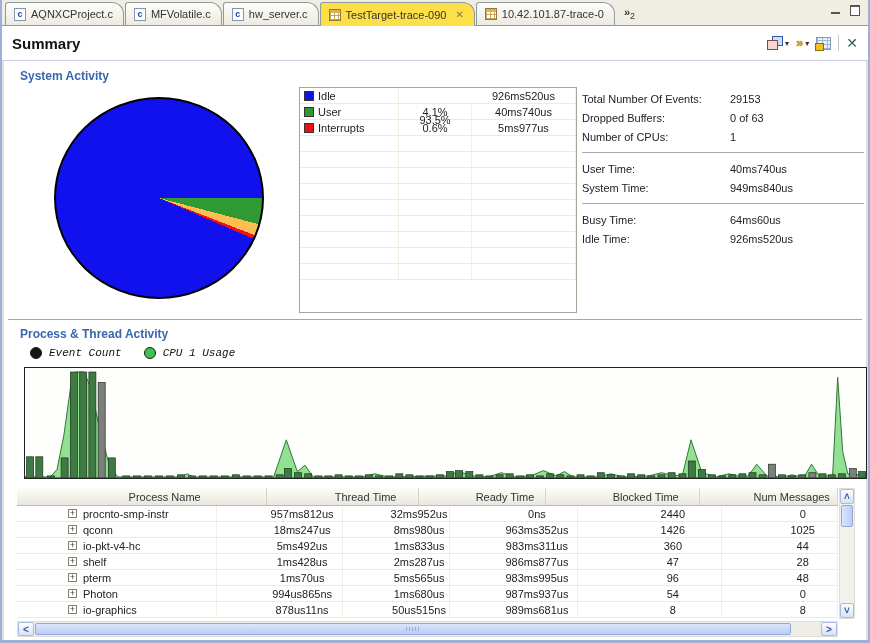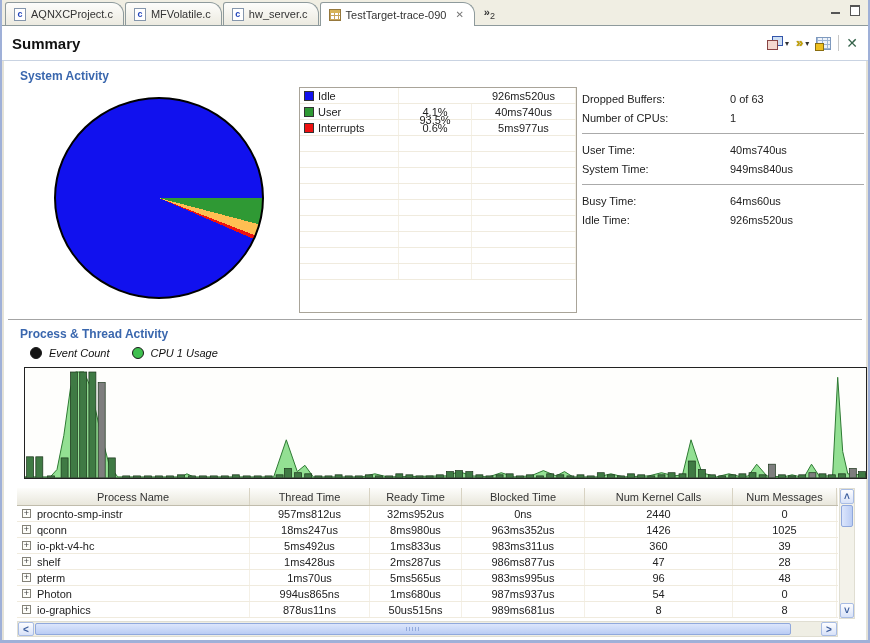--- a/index.html
+++ b/index.html
@@ -6,21 +6,21 @@
   *{box-sizing:border-box;}
   body{font-family:"Liberation Sans","DejaVu Sans",sans-serif;font-size:11px;color:#222;}
   .window{width:870px;height:643px;border-left:2px solid #9FB0D8;border-right:2px solid #9FB0D8;
           border-bottom:3px solid #9FB0D8;display:flex;flex-direction:column;background:#fff;overflow:hidden;}
   
   .tabbar{height:26px;background:#F0EEE3;border-bottom:1px solid #8E9A9C;display:flex;align-items:flex-end;
           padding-left:3px;position:relative;flex:none;}
   .tab{height:23px;display:flex;align-items:center;gap:5px;padding:0 10px 0 8px;margin-right:1px;
        border:1px solid #8E9A9C;border-bottom:none;border-radius:3px 12px 0 0;
        background:linear-gradient(#FDFDFB,#ECEAE0);white-space:nowrap;cursor:default;}
-  .tab.active{background:#ffffff;height:24px;margin-bottom:-1px;z-index:2;}
+  .tab.active{background:#fde047;height:24px;margin-bottom:-1px;z-index:2;}
   .tlabel{color:#333;}
   .cicon{display:inline-block;width:12px;height:13px;background:#fff;border:1px solid #8596AC;
          color:#2244BB;font-size:9px;font-weight:bold;text-align:center;line-height:11px;}
   .ticon{display:inline-block;width:12px;height:12px;border:1px solid #96783C;
          background:linear-gradient(#D8B458 0 3px,rgba(0,0,0,0) 3px),
            repeating-linear-gradient(90deg,#C8A458 0 1px,rgba(0,0,0,0) 1px 4px),
            repeating-linear-gradient(0deg,#C8A458 0 1px,rgba(0,0,0,0) 1px 4px),#FFF;}
   .tclose{color:#777;font-size:10px;font-weight:bold;margin-left:4px;cursor:pointer;}
   .tab-overflow{margin-left:8px;margin-bottom:4px;color:#333;font-weight:bold;cursor:pointer;}
   .tab-overflow .cnt{font-weight:normal;font-size:9px;vertical-align:sub;}
@@ -67,28 +67,28 @@
   .stats{position:absolute;width:282px;}
   .sgroup{border-bottom:1px solid #AAAAAA;padding:2px 0 6px 0;margin-bottom:4px;}
   .sgroup:last-child{border-bottom:none;}
   .srow{display:flex;height:19px;align-items:center;}
   .slabel{width:148px;color:#222;}
   .svalue{color:#222;}
   
   .legend{position:absolute;display:flex;gap:22px;align-items:center;}
   .litem{display:flex;gap:7px;align-items:center;}
   .ldot{width:12px;height:12px;border-radius:50%;border:1px solid #1A1A1A;}
-  .ltext{font-style:italic;color:#111;}
+  .ltext{font-style:italic;color:#111;font-family:Liberation Mono, monospace;}
   
   .achart{position:absolute;border:1px solid #222;background:#FEFEFC;}
   
   .proc-table{position:absolute;background:#fff;}
   .prow{display:flex;height:16px;align-items:center;border-bottom:1px solid #F0EBDE;}
   .phead{height:18px;background:linear-gradient(#FDFDFB,#E9E7DC);border-bottom:1px solid #C0BCAC;}
-  .pcell{height:100%;display:flex;align-items:center;justify-content:center;padding:0 3px;overflow:hidden;white-space:nowrap;}
+  .pcell{height:100%;display:flex;align-items:center;justify-content:center;padding:0 3px;overflow:hidden;white-space:nowrap;margin-left:46px;}
   .phead .pcell{border-right:1px solid #D8D3C3;color:#333;}
   .prow.body .pcell{border-right:1px solid #F4F0E6;}
   .pcell.pname{justify-content:flex-start;padding-left:5px;}
   .plus{width:9px;height:9px;border:1px solid #848278;background:#FCFCF8;color:#444;font-size:9px;
         line-height:7px;text-align:center;margin-right:6px;flex:none;cursor:pointer;}
   
   .sbtn{background:linear-gradient(#FDFDFF,#D8E2F8);border:1px solid #A8BCE4;color:#3A5C9C;
         font-size:10px;font-weight:bold;display:flex;align-items:center;justify-content:center;cursor:pointer;border-radius:2px;}
   .vscroll{position:absolute;width:16px;background:#F3F2EA;display:flex;flex-direction:column;border:1px solid #E0DED2;}
   .vscroll .sbtn{height:15px;flex:none;}
@@ -119,20 +119,24 @@
           <span class="tlabel">MFVolatile.c</span>
         </div>
         <div class="tab">
           <span class="cicon">c</span>
           <span class="tlabel">hw_server.c</span>
         </div>
         <div class="tab active">
           <span class="ticon"></span>
           <span class="tlabel">TestTarget-trace-090</span>
           <span class="tclose">✕</span>
+        </div>
+        <div class="tab">
+          <span class="ticon"></span>
+          <span class="tlabel">10.42.101.87-trace-0</span>
         </div>
       </div>
     <div class="tab-overflow"><span>»</span><span class="cnt">2</span></div>
     <div class="win-buttons">
       <span class="wbtn min"></span>
       <span class="wbtn max"></span>
     </div>
   </div>
 
   <div class="view-header">
@@ -226,20 +230,24 @@
         </div>
         <div class="trow body">
           <div class="tcell" style="width: 99px;"></div>
           <div class="tcell" style="width: 73px;"></div>
           <div class="tcell" style="width: 104px;"></div>
         </div>
       </div>
 
     <div class="stats" id="stats" style="left:578px;top:26px;">
         <div class="sgroup">
+          <div class="srow">
+            <span class="slabel">Total Number Of Events:</span>
+            <span class="svalue">29153</span>
+          </div>
           <div class="srow">
             <span class="slabel">Dropped Buffers:</span>
             <span class="svalue">0 of 63</span>
           </div>
           <div class="srow">
             <span class="slabel">Number of CPUs:</span>
             <span class="svalue">1</span>
           </div>
         </div>
         <div class="sgroup">
@@ -365,21 +373,20 @@
         <rect x="833.6" y="103.6" width="7" height="6.4" fill="#3F7A44" stroke="#1A331A" stroke-width="0.7"></rect>
         <line x1="0" y1="110" x2="843" y2="110" stroke="#445544" stroke-width="1"></line>
       </svg>
 
     <div class="proc-table" id="procTable" style="left:13px;top:427px;width:821px;">
         <div class="prow phead">
           <div class="pcell" style="width: 233px;">Process Name</div>
           <div class="pcell" style="width: 120px;">Thread Time</div>
           <div class="pcell" style="width: 92px;">Ready Time</div>
           <div class="pcell" style="width: 123px;">Blocked Time</div>
-          <div class="pcell" style="width: 148px;">Num Kernel Calls</div>
           <div class="pcell" style="width: 104px;">Num Messages</div>
         </div>
         <div class="prow body">
           <div class="pcell pname" style="width: 233px;">
             <span class="plus">+</span>
             <span>procnto-smp-instr</span>
           </div>
           <div class="pcell" style="width: 120px;">957ms812us</div>
           <div class="pcell" style="width: 92px;">32ms952us</div>
           <div class="pcell" style="width: 123px;">0ns</div>
@@ -399,21 +406,21 @@
         </div>
         <div class="prow body">
           <div class="pcell pname" style="width: 233px;">
             <span class="plus">+</span>
             <span>io-pkt-v4-hc</span>
           </div>
           <div class="pcell" style="width: 120px;">5ms492us</div>
           <div class="pcell" style="width: 92px;">1ms833us</div>
           <div class="pcell" style="width: 123px;">983ms311us</div>
           <div class="pcell" style="width: 148px;">360</div>
-          <div class="pcell" style="width: 104px;">39</div>
+          <div class="pcell" style="width: 104px;">44</div>
         </div>
         <div class="prow body">
           <div class="pcell pname" style="width: 233px;">
             <span class="plus">+</span>
             <span>shelf</span>
           </div>
           <div class="pcell" style="width: 120px;">1ms428us</div>
           <div class="pcell" style="width: 92px;">2ms287us</div>
           <div class="pcell" style="width: 123px;">986ms877us</div>
           <div class="pcell" style="width: 148px;">47</div>

